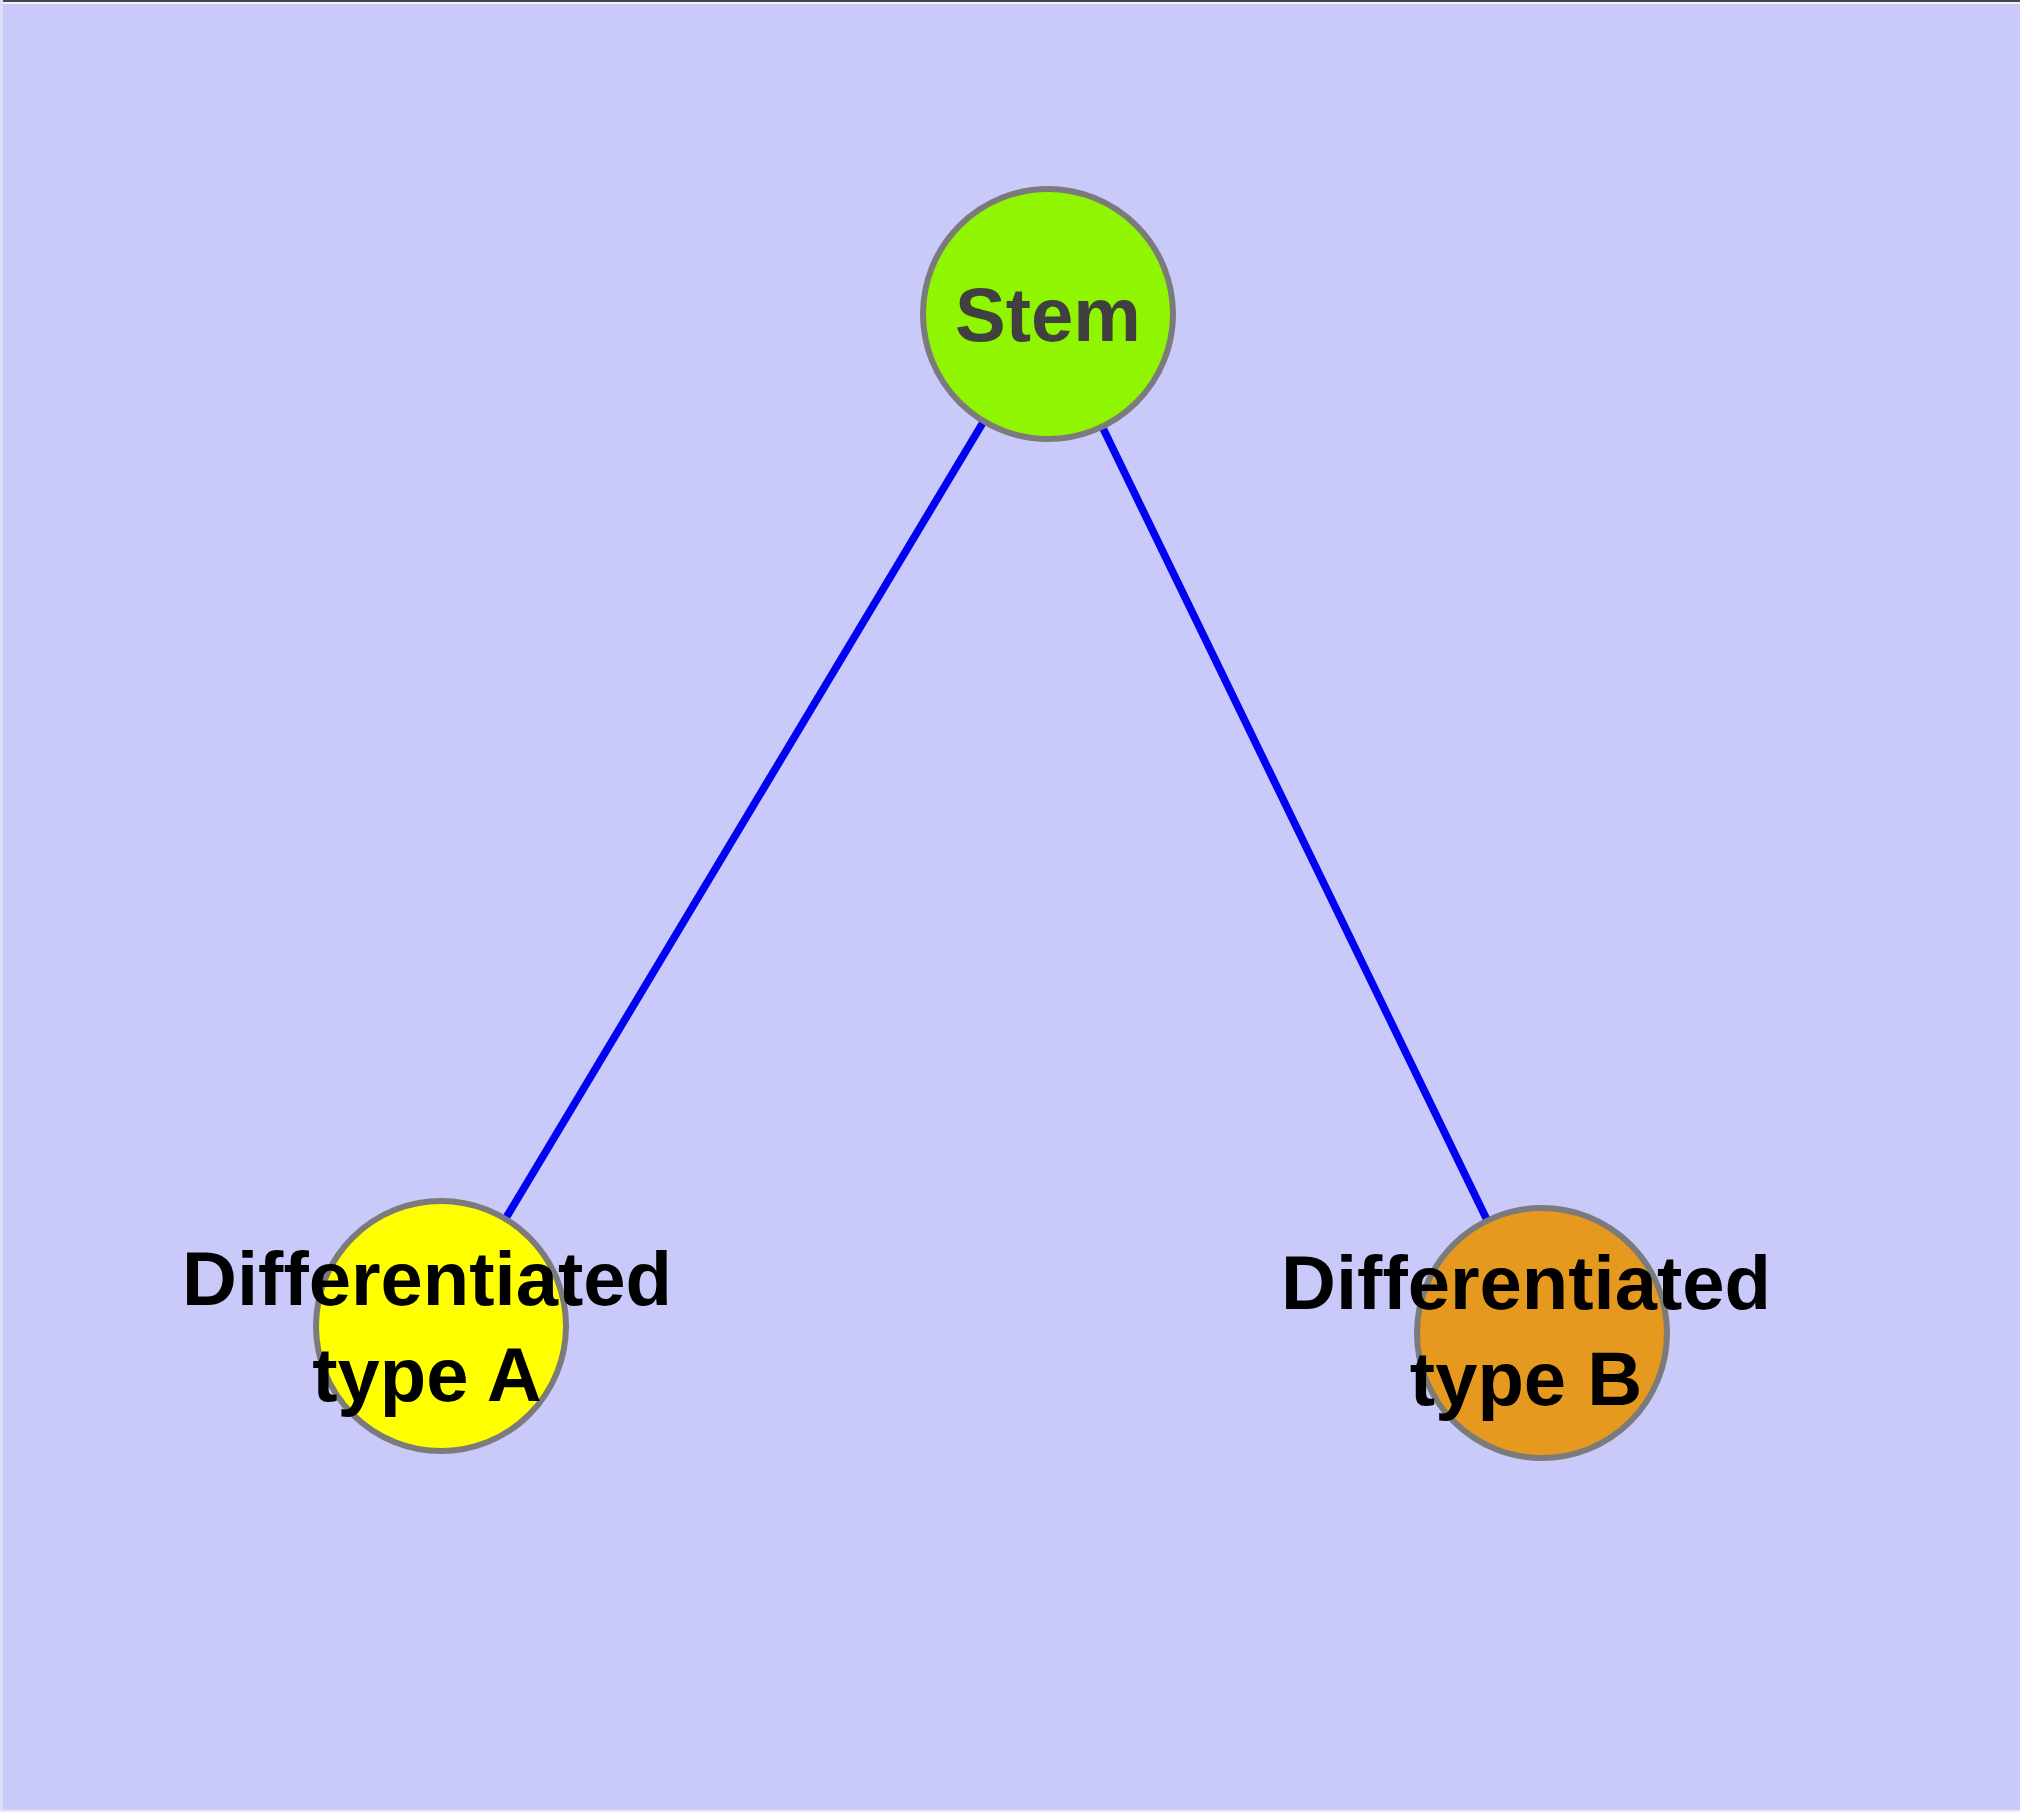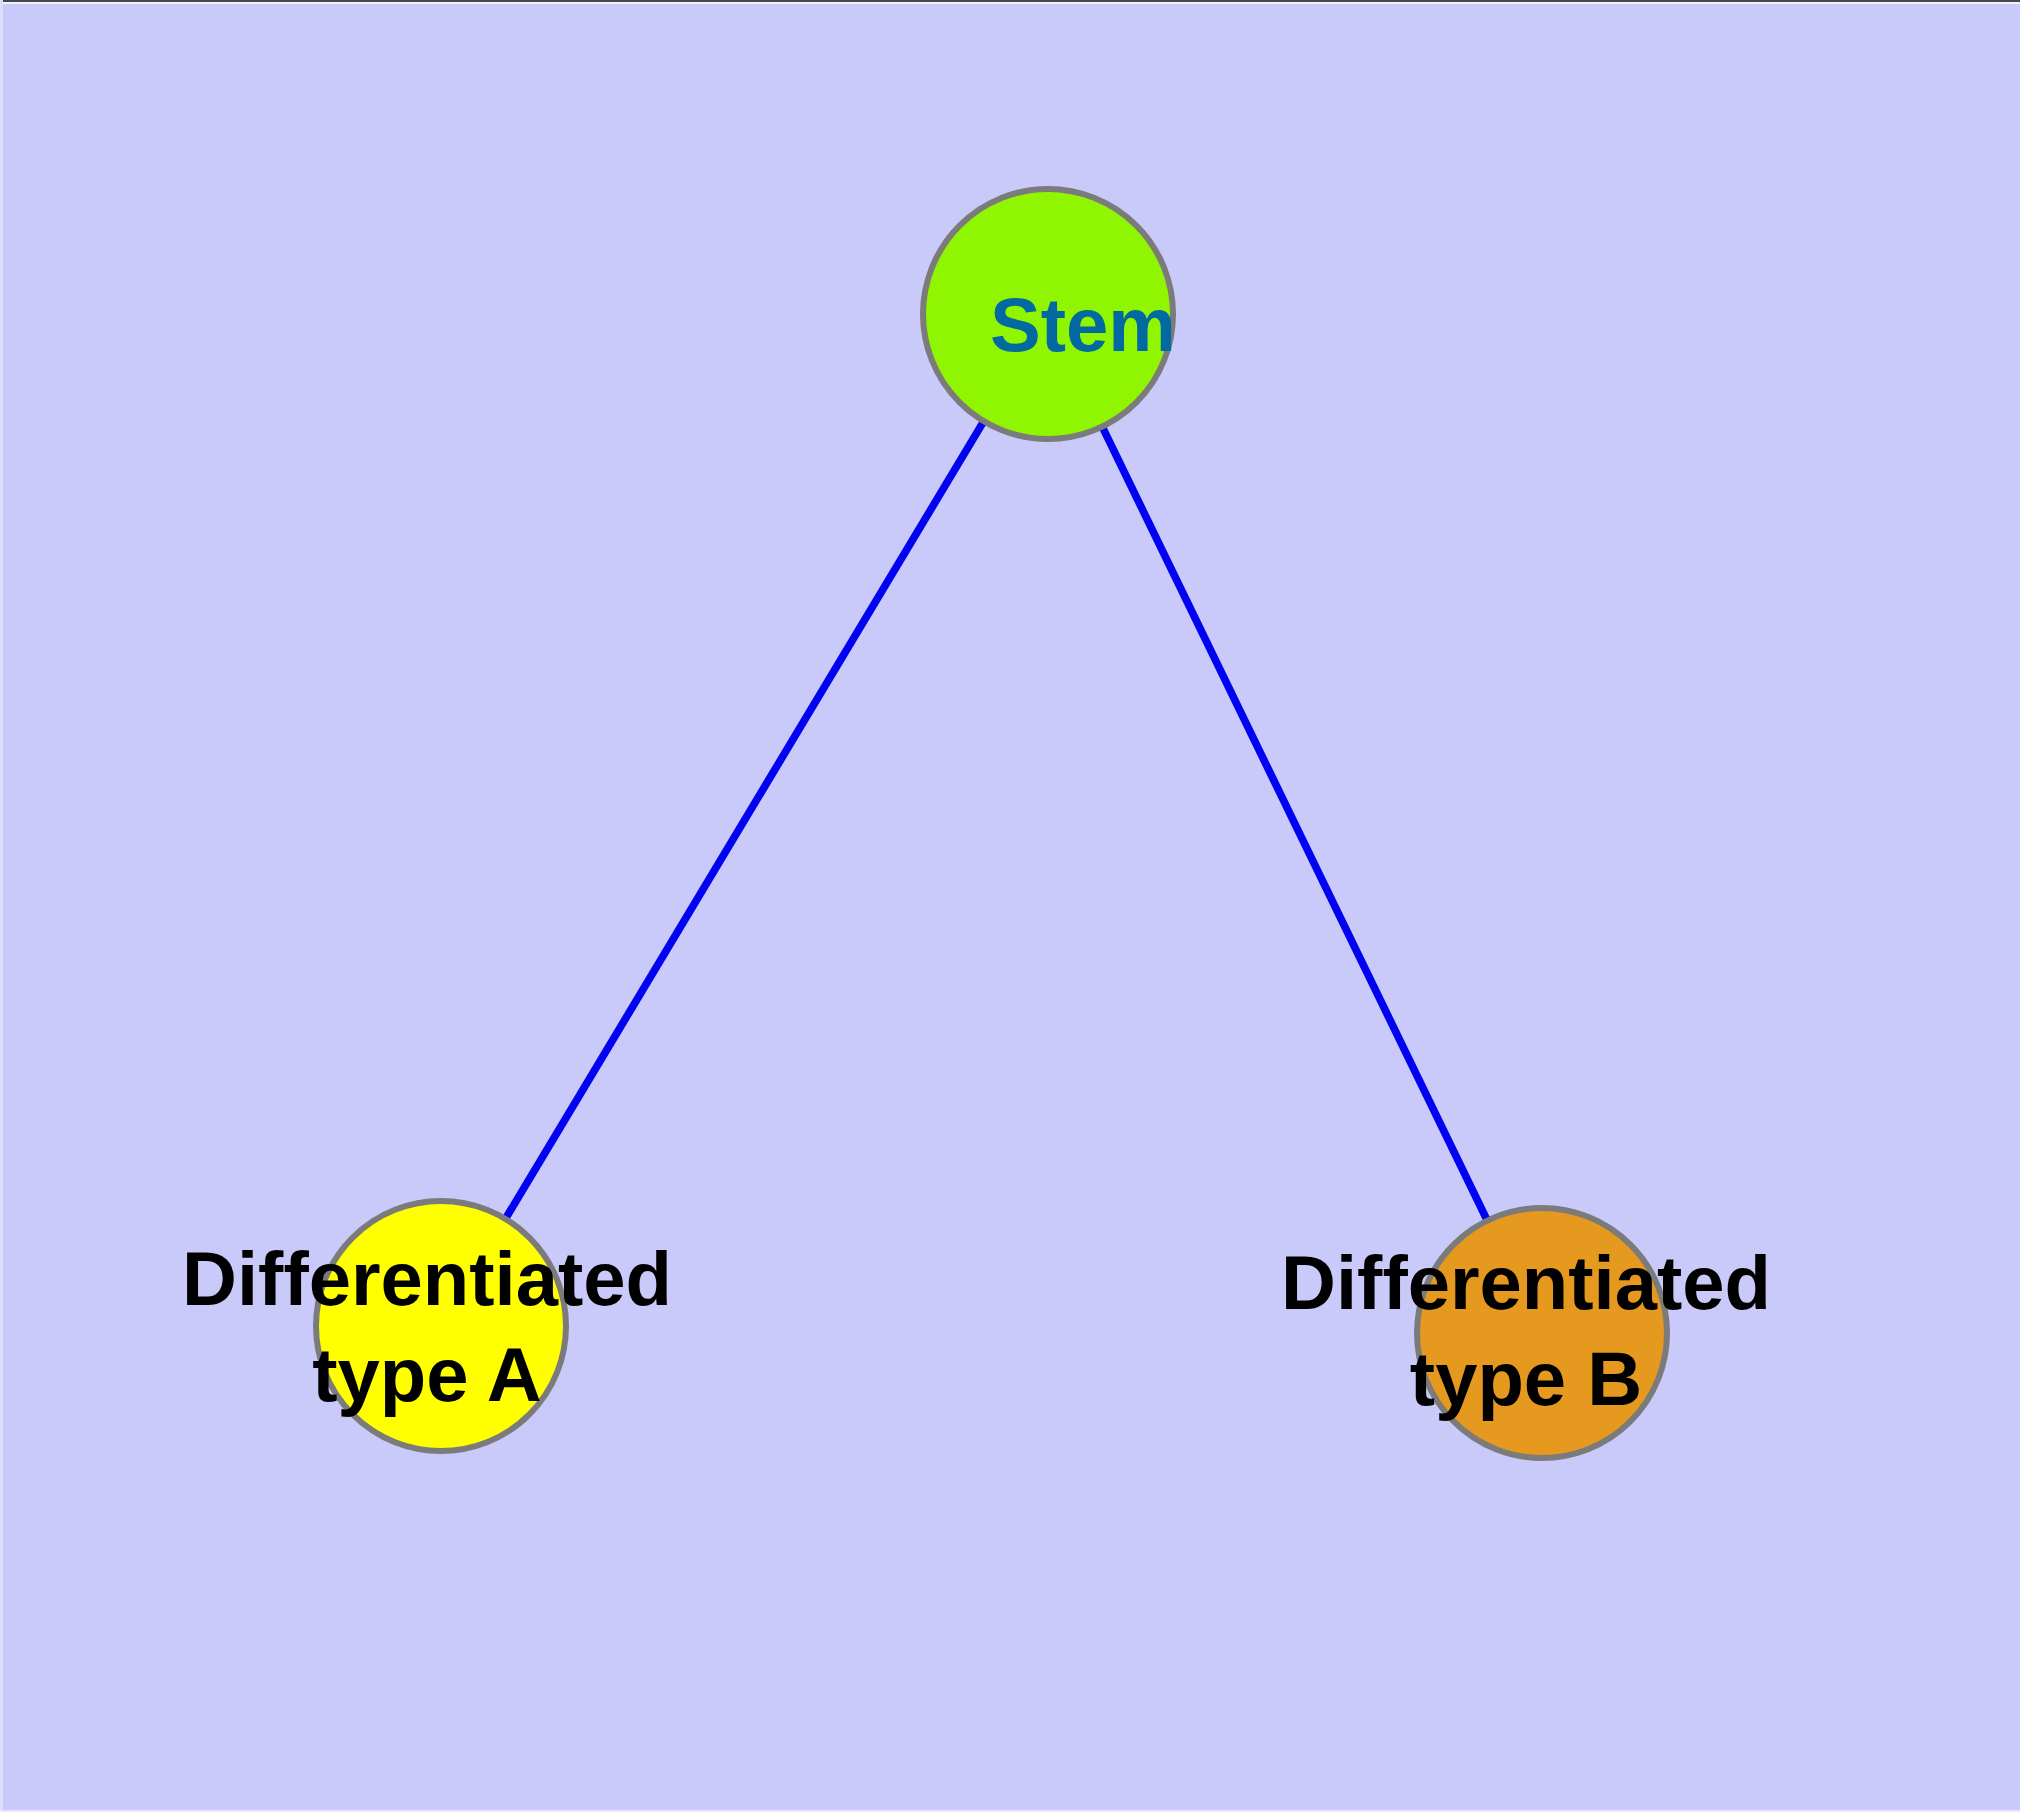--- a/index.html
+++ b/index.html
@@ -65,21 +65,21 @@
     <line x1="1236" y1="371" x2="520" y2="1565" stroke-width="9" stroke="#0202f2"></line>
     <line x1="1236" y1="371" x2="1819" y2="1573" stroke-width="9" stroke="#0202f2"></line>
   </svg>
 
   <div class="node" style="left: 1048px; top: 314px; background-color: rgb(143, 245, 0); border-color: rgb(123, 123, 123);"></div>
 
   <div class="node" style="left: 441px; top: 1326px; background-color: rgb(255, 255, 0); border-color: rgb(123, 123, 123);"></div>
 
   <div class="node" style="left: 1542px; top: 1333px; background-color: rgb(230, 153, 31); border-color: rgb(123, 123, 123);"></div>
 
-  <div class="node-label" style="left: 1048px; top: 325px; color: #0369a1; margin-left: 35px;">Stem</div>
+  <div class="node-label" style="left: 1048px; top: 315px; color: #404040;">Stem</div>
 
   <div class="node-label" style="left: 427px; top: 1327px; color: rgb(0, 0, 0);">Differentiated
 type A</div>
 
   <div class="node-label" style="left: 1526px; top: 1331px; color: rgb(0, 0, 0);">Differentiated
 type B</div>
 
 </div>
 
 

